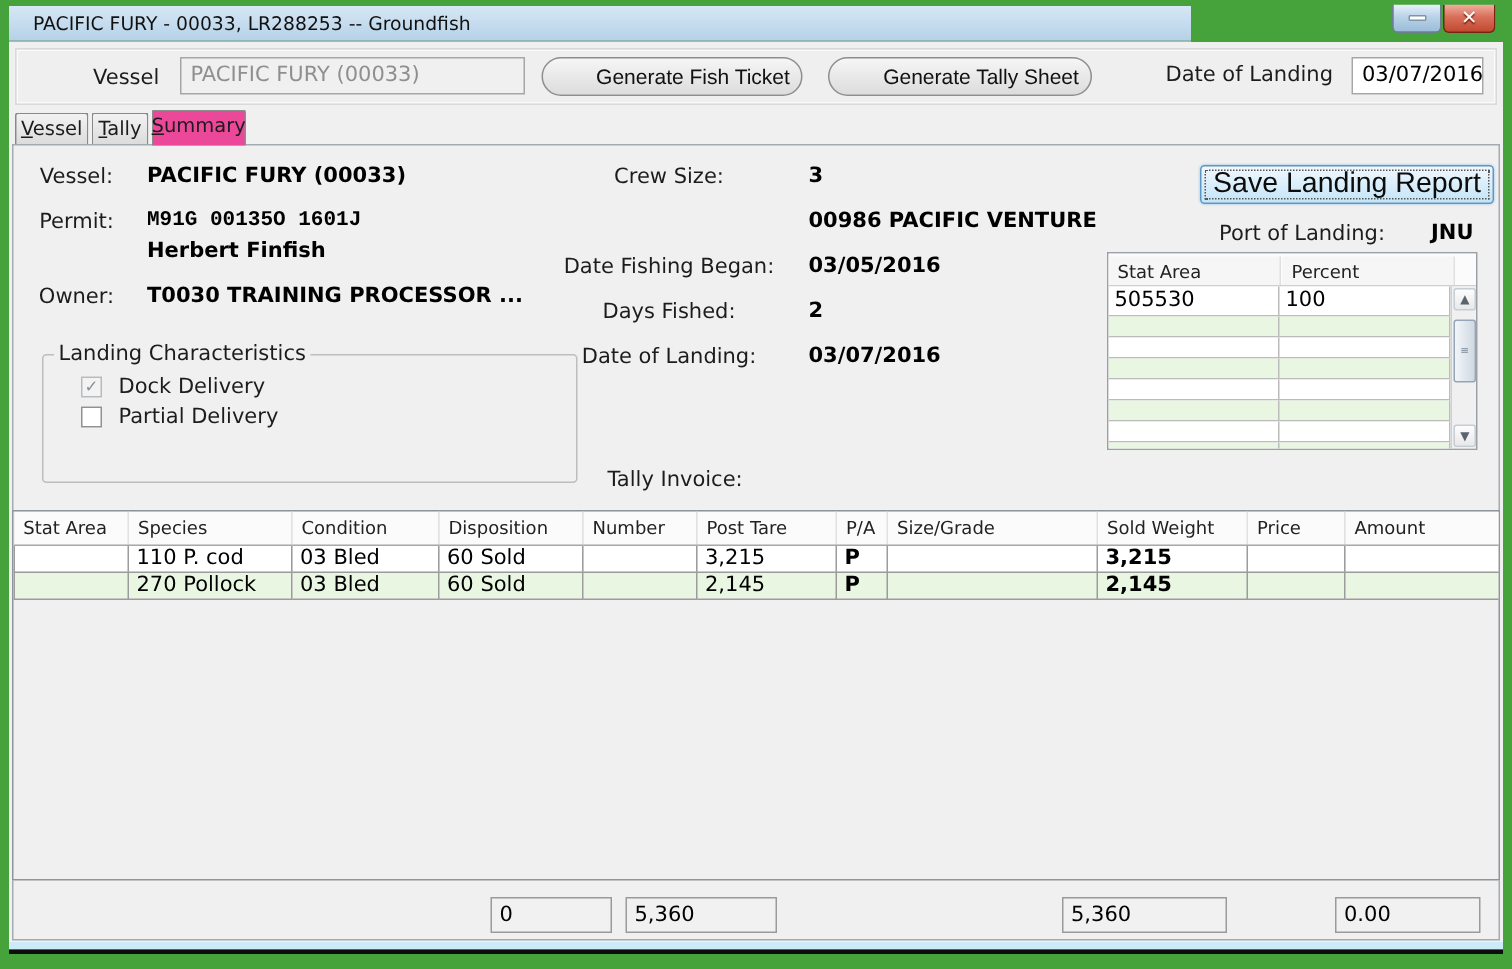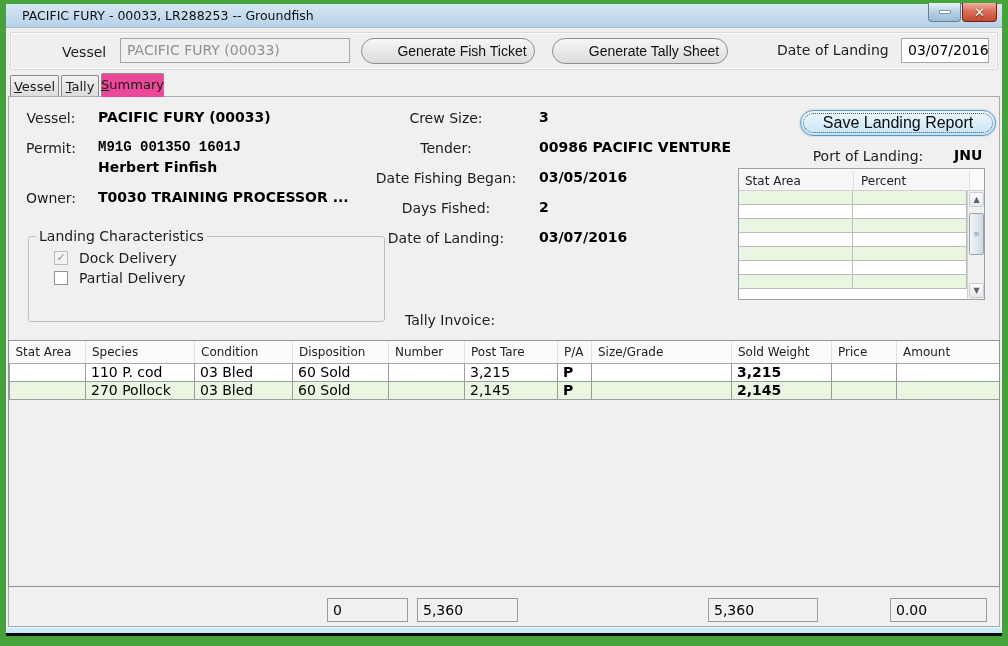--- a/index.html
+++ b/index.html
@@ -1,20 +1,20 @@
 <!DOCTYPE html>
 <html><head>
 <meta charset="utf-8">
 <style>
   * { margin:0; padding:0; box-sizing:border-box; }
   body { background:#555; font-family:"DejaVu Sans","Liberation Sans",sans-serif; }
   .window { position:relative; width:1008px; height:646px; background:#46a33c; overflow:hidden; }
 
   
-  .titlebar { position:absolute; left:6px; top:4px; width:996px; height:24px;
+  .titlebar { position:absolute; left:6px; top:4px; width:788px; height:24px;
     background:linear-gradient(#d6e7f5,#b6d1e8); display:flex; align-items:center;
     border-bottom:1px solid #9fb8cd; }
   .title-text { padding-left:16px; font-size:12.5px; color:#111; }
   .win-btn { position:absolute; top:3px; height:19px; border:1px solid #6c7f90;
     border-top:none; border-radius:0 0 4px 4px; display:flex; align-items:center; justify-content:center;
     font-size:11px; font-weight:bold; color:#fff; cursor:default; }
   .btn-min { left:928px; width:33px; background:linear-gradient(#e8f2fa,#b9d3e8 45%,#9cbcd8); color:#fff; }
   .btn-min .dash { width:12px; height:4px; background:#fff; border:1px solid #7e95a8; border-radius:1px; }
   .btn-close { left:962px; width:35px; background:linear-gradient(#f0b0a0,#d9705b 45%,#c04a30); border-color:#7c2013;
     text-shadow:0 1px 1px #7c2013; font-size:13px; }
@@ -45,23 +45,23 @@
 
   
   .content { position:absolute; left:8px; top:96px; width:992px; height:531px;
     background:#f0f0f0; border:1px solid #a5abb2; }
 
   .val { position:absolute; font-size:14px; font-weight:bold; color:#000; white-space:nowrap; }
   .rlabel { position:absolute; font-size:14px; color:#1c1c1c; text-align:center; white-space:nowrap; }
 
   
   .save-btn { position:absolute; left:800px; top:110px; width:196px; height:26px;
-    border:1px solid #5e96c4; border-radius:13px;
+    border:1px solid #5e96c4; border-radius:3px;
     background:linear-gradient(#f0f8fd,#dceffb 45%,#c3e4f8);
-    font-size:16px; color:#0c0c0c; display:flex; align-items:center; justify-content:center;
+    font-size:19px; color:#0c0c0c; display:flex; align-items:center; justify-content:center;
     outline:1px dotted #555; outline-offset:-4px; box-shadow:0 0 2px #8fc2e8; cursor:default; }
 
   
   .stat-table { position:absolute; left:738px; top:168px; width:247px; height:132px;
     border:1px solid #9aa0a6; background:#fff; overflow:hidden; }
   .stat-head { display:flex; height:22px; background:#fbfbfb; border-bottom:1px solid #cfcfcf; padding-top:2px; }
   .stat-hcell { width:115px; font-size:12px; color:#222; padding:3px 0 0 6px; background:#f6f6f6;
     border-right:1px solid #e0e0e0; margin-right:1px; }
   .stat-body { position:absolute; left:0; top:22px; right:17px; bottom:0; }
   .stat-row { display:flex; height:14px; background:#fff; border-bottom:1px solid #bcbcbc; }
@@ -152,39 +152,42 @@
   <div class="rlabel" style="left:10px; top:110px; width:82px;">Vessel:</div>
   <div class="val" style="left:98px; top:109px;">PACIFIC FURY (00033)</div>
   <div class="rlabel" style="left:10px; top:140px; width:82px;">Permit:</div>
   <div class="val" style="left:98px; top:139px;font-family:Liberation Mono, monospace;">M91G 00135O 1601J</div>
   <div class="val" style="left:98px; top:159px;">Herbert Finfish</div>
   <div class="rlabel" style="left:10px; top:190px; width:82px;">Owner:</div>
   <div class="val" style="left:98px; top:189px;">T0030 TRAINING PROCESSOR ...</div>
 
   <div class="rlabel" style="left:360px; top:110px; width:172px;">Crew Size:</div>
   <div class="val" style="left:539px; top:109px;">3</div>
-  <div class="rlabel" style="left:360px; top:140px; width:172px;">Tender:</div>
   <div class="val" style="left:539px; top:139px;">00986 PACIFIC VENTURE</div>
   <div class="rlabel" style="left:360px; top:170px; width:172px;">Date Fishing Began:</div>
   <div class="val" style="left:539px; top:169px;">03/05/2016</div>
   <div class="rlabel" style="left:360px; top:200px; width:172px;">Days Fished:</div>
   <div class="val" style="left:539px; top:199px;">2</div>
   <div class="rlabel" style="left:360px; top:230px; width:172px;">Date of Landing:</div>
   <div class="val" style="left:539px; top:229px;">03/07/2016</div>
 
   <button class="save-btn">Save Landing Report</button>
   <div class="rlabel" style="left:790px; top:148px; width:156px;">Port of Landing:</div>
   <div class="val" style="left:954px; top:147px;">JNU</div>
 
   <div class="stat-table">
     <div class="stat-head">
         <div class="stat-hcell">Stat Area</div>
         <div class="stat-hcell">Percent</div>
       </div>
     <div class="stat-body">
+        <div class="stat-row first">
+          <div class="stat-cell">505530</div>
+          <div class="stat-cell">100</div>
+        </div>
         <div class="stat-row alt">
           <div class="stat-cell"></div>
           <div class="stat-cell"></div>
         </div>
         <div class="stat-row">
           <div class="stat-cell"></div>
           <div class="stat-cell"></div>
         </div>
         <div class="stat-row alt">
           <div class="stat-cell"></div>

